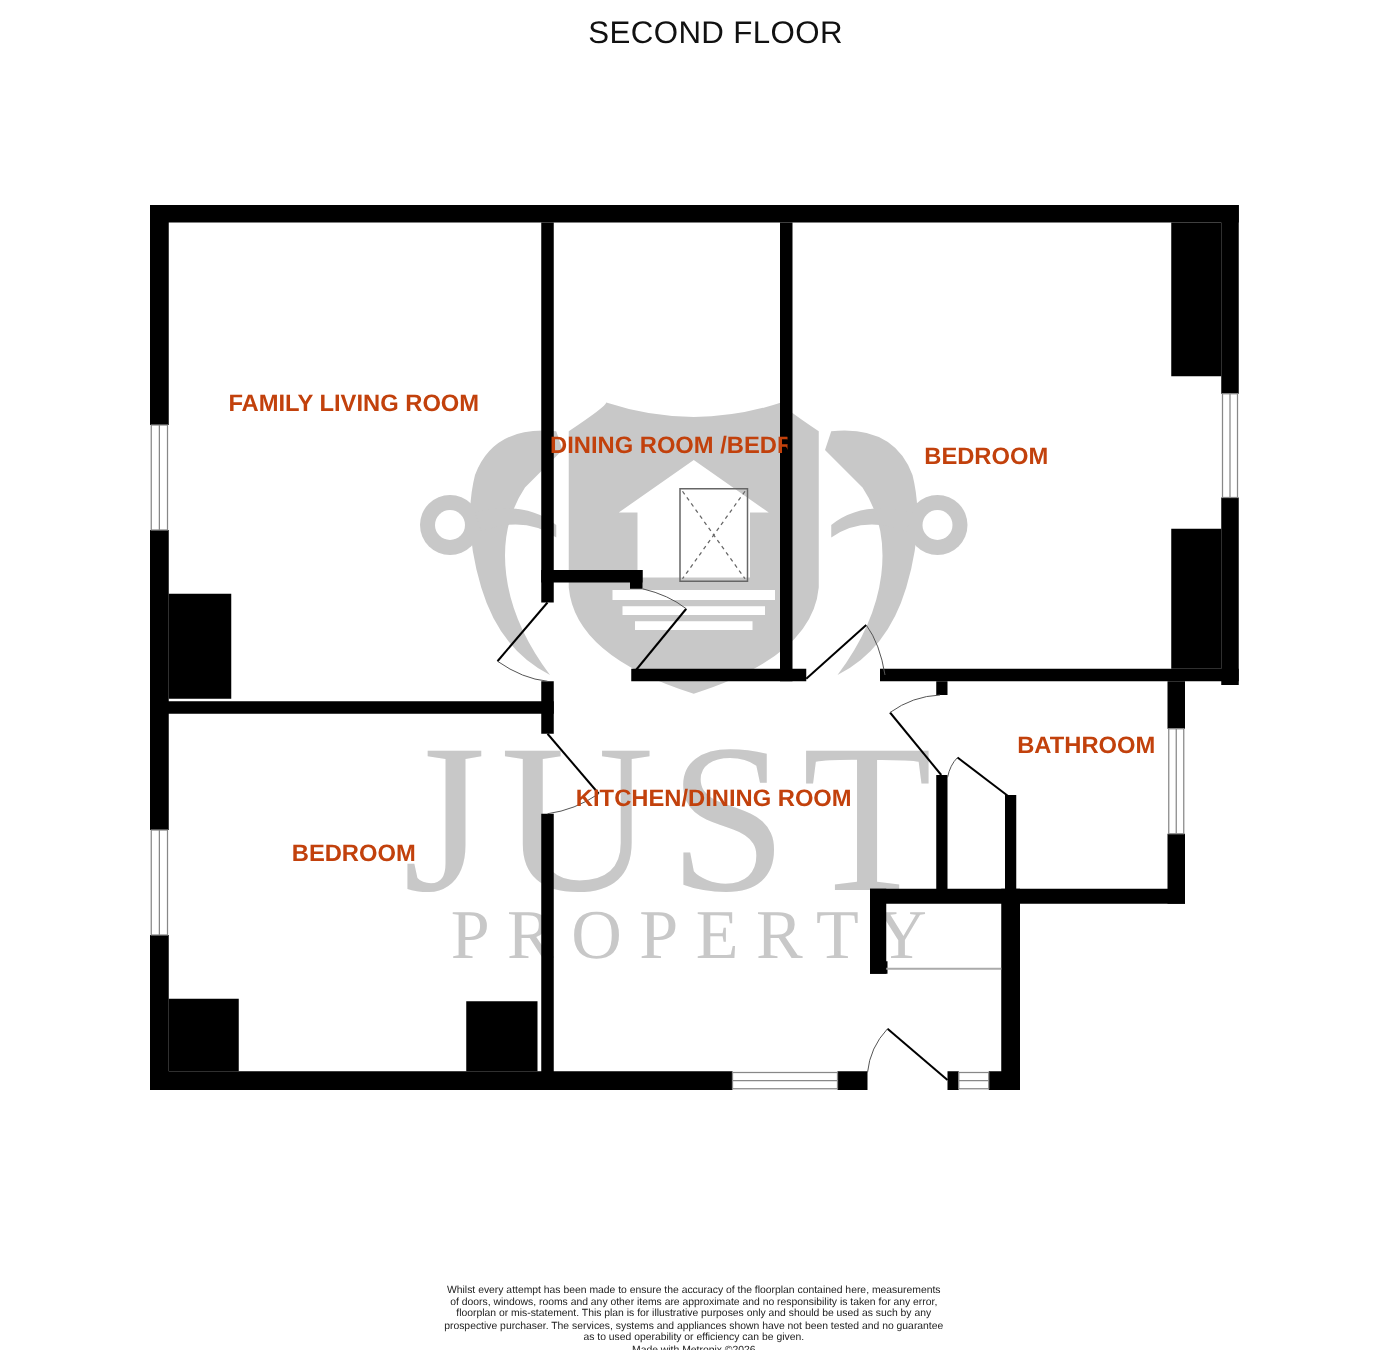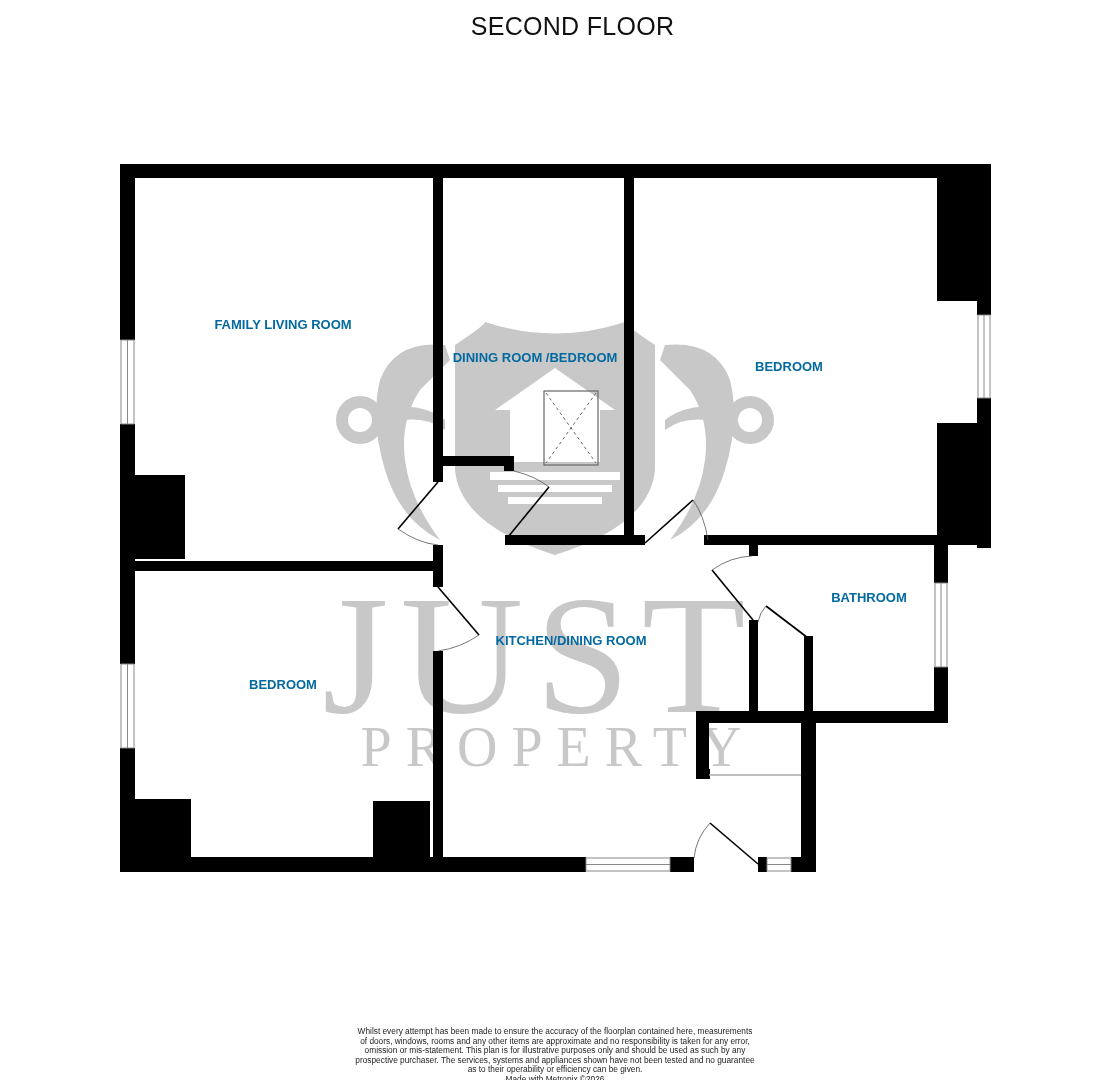--- a/index.html
+++ b/index.html
@@ -1,21 +1,21 @@
 <!DOCTYPE html>
 <html><head>
   <meta charset="utf-8">
   <style>
     html, body { margin: 0; padding: 0; background: #ffffff; }
     body { width: 1110px; height: 1080px; position: relative; overflow: hidden;
            font-family: "Liberation Sans", sans-serif; }
     .title { position: absolute; left: 0; width: 1103px; top: 12px; text-align: center;
              font-size: 25px; color: #111111; font-weight: normal; letter-spacing: 0.3px; padding-left: 21px; }
     svg.plan { position: absolute; left: 0; top: 0; }
-    .room-label { position: absolute; font-weight: bold; font-size: 13px; color: #0369a1;
+    .room-label { position: absolute; font-weight: bold; font-size: 19px; color: #c2410c;
                   white-space: nowrap; transform: translate(-50%, -50%); }
     .disclaimer { position: absolute; left: 355px; width: 400px; top: 1027px;
                   text-align: center; font-size: 8.3px; line-height: 9.6px; color: #222222; }
     .wm-text { font-family: "Liberation Serif", serif; fill: #c8c8c8; }
   </style>
 </head>
 <body>
 
 <div class="title">SECOND FLOOR</div>
 
@@ -169,17 +169,17 @@
 <div class="room-label" style="left:283px; top:324px;">FAMILY LIVING ROOM</div>
 <div class="room-label" style="left:535px; top:357px; width:190px; overflow:hidden; text-align:center;"><span>DINING ROOM /BEDROOM</span></div>
 <div class="room-label" style="left:789px; top:366px;">BEDROOM</div>
 <div class="room-label" style="left:869px; top:597px;">BATHROOM</div>
 <div class="room-label" style="left:283px; top:684px;">BEDROOM</div>
 <div class="room-label" style="left:571px; top:640px;">KITCHEN/DINING ROOM</div>
 
 <div class="disclaimer">
   <div>Whilst every attempt has been made to ensure the accuracy of the floorplan contained here, measurements</div>
   <div>of doors, windows, rooms and any other items are approximate and no responsibility is taken for any error,</div>
-  <div>omission or mis-statement. This plan is for illustrative purposes only and should be used as such by any</div>
+  <div>floorplan or mis-statement. This plan is for illustrative purposes only and should be used as such by any</div>
   <div>prospective purchaser. The services, systems and appliances shown have not been tested and no guarantee</div>
-  <div>as to their operability or efficiency can be given.</div>
+  <div>as to used operability or efficiency can be given.</div>
   <div>Made with Metropix ©2026</div>
 </div>
 
 </body></html>

